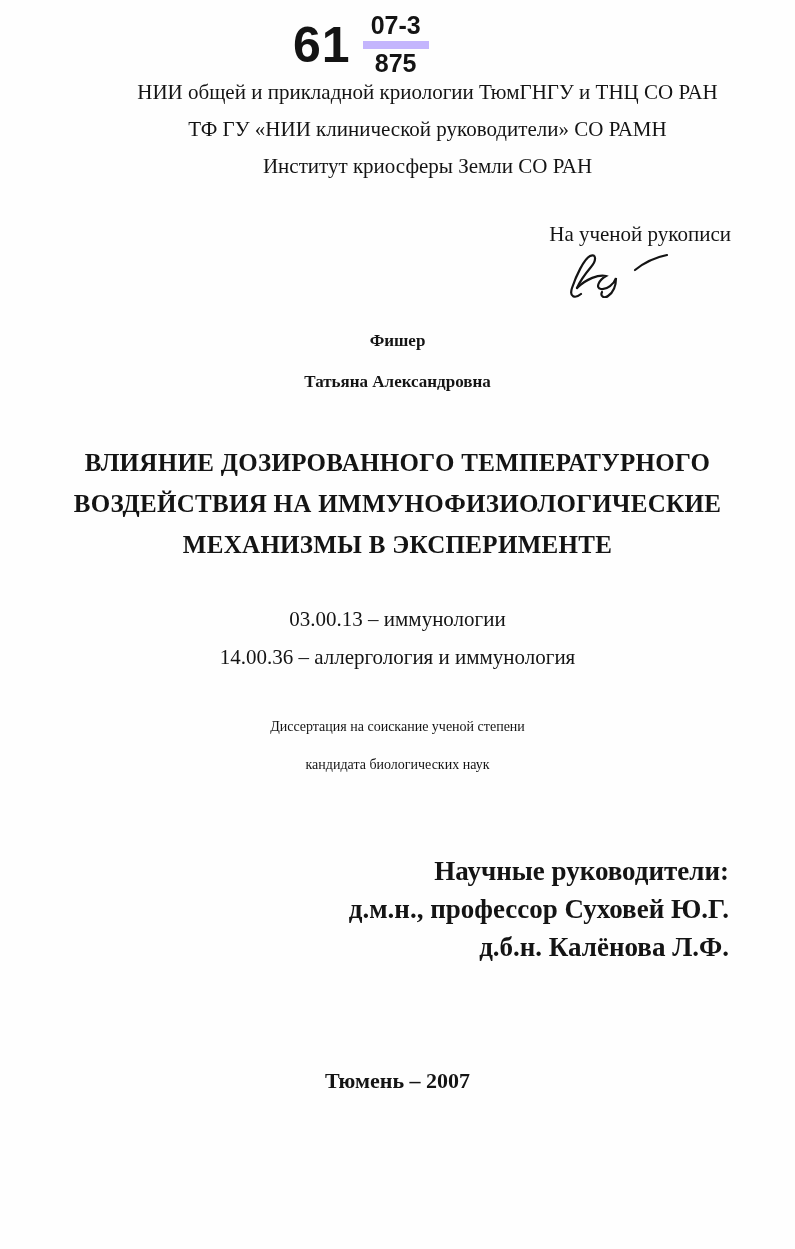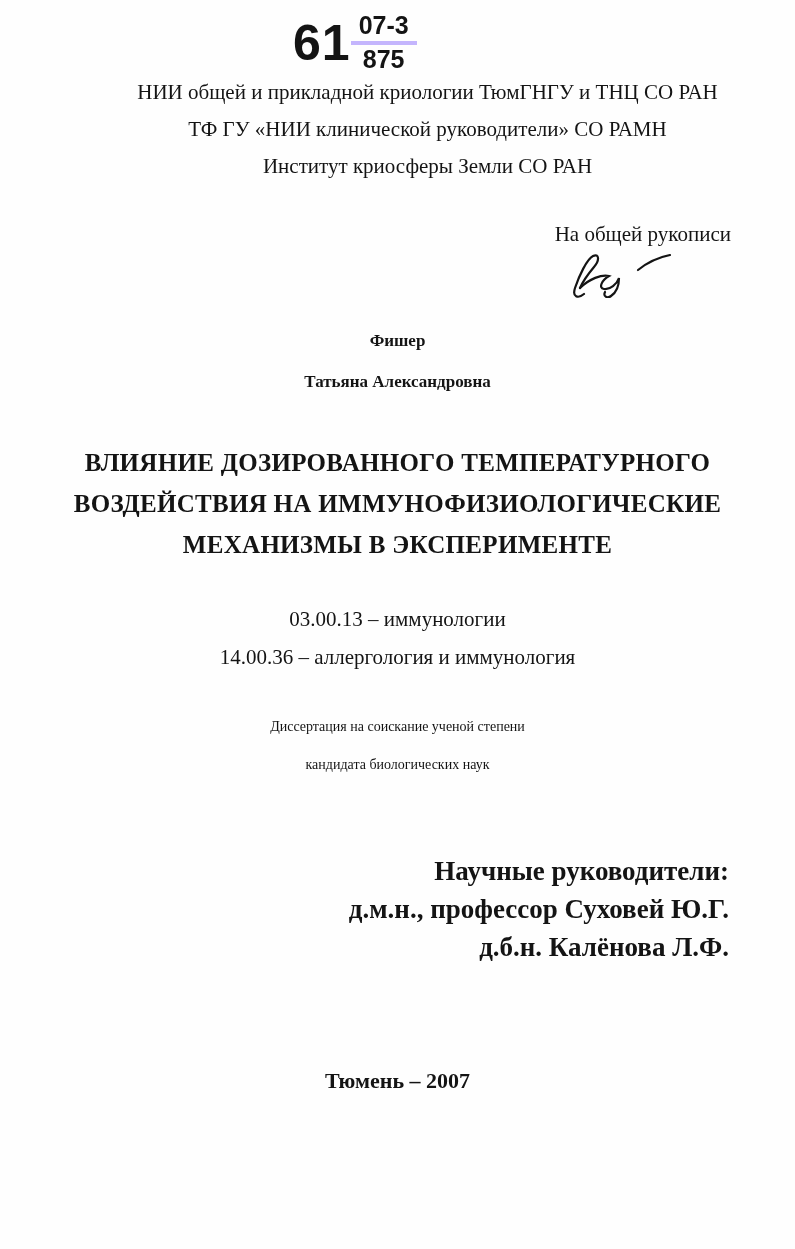--- a/index.html
+++ b/index.html
@@ -17,38 +17,39 @@
     overflow: hidden;
   }
 
   
   .call-number {
     position: absolute;
     top: 12px;
     left: 293px;
     display: flex;
     align-items: center;
+    gap: 12px;
     font-family: "Liberation Sans", "DejaVu Sans", sans-serif;
     font-weight: 700;
   }
   .call-prefix {
     font-size: 50px;
     line-height: 1;
     letter-spacing: 1px;
   }
   .call-fraction {
     display: inline-block;
     text-align: center;
     font-size: 25px;
     line-height: 1.1;
   }
   .call-fraction .num {
     display: block;
     padding: 0 8px 1px 8px;
-    border-bottom: 4px solid #c4b5fd;
+    border-bottom: 8px solid #c4b5fd;
   }
   .call-fraction .den {
     display: block;
     padding-top: 1px;
   }
 
   
   .institutions {
     position: absolute;
     top: 74px;
@@ -157,21 +158,21 @@
     </span>
   </div>
 
   <div class="institutions">
     <div>НИИ общей и прикладной криологии ТюмГНГУ и ТНЦ СО РАН</div>
     <div>ТФ ГУ «НИИ клинической руководители» СО РАМН</div>
     <div>Институт криосферы Земли СО РАН</div>
   </div>
 
   <div class="manuscript">
-    <div>На общей рукописи</div>
+    <div>На ученой рукописи</div>
     <svg class="signature" width="150" height="48" viewBox="0 0 150 48" aria-hidden="true">
       <g fill="none" stroke="#141414" stroke-width="2.2" stroke-linecap="round">
         <path d="M28 44 C22 49 16 47 19 38 C23 26 31 9 37 6 C43 3 44 10 38 17 C33 23 27 31 24 38"></path>
         <path d="M24 38 C33 29 46 24 53 26 C46 30 42 38 48 39 C54 40 61 34 63 28 C63 34 61 42 55 46 C51 49 47 46 49 42"></path>
         <path d="M82 20 C92 12 104 7 114 5"></path>
       </g>
     </svg>
   </div>
 
   <div class="author">

